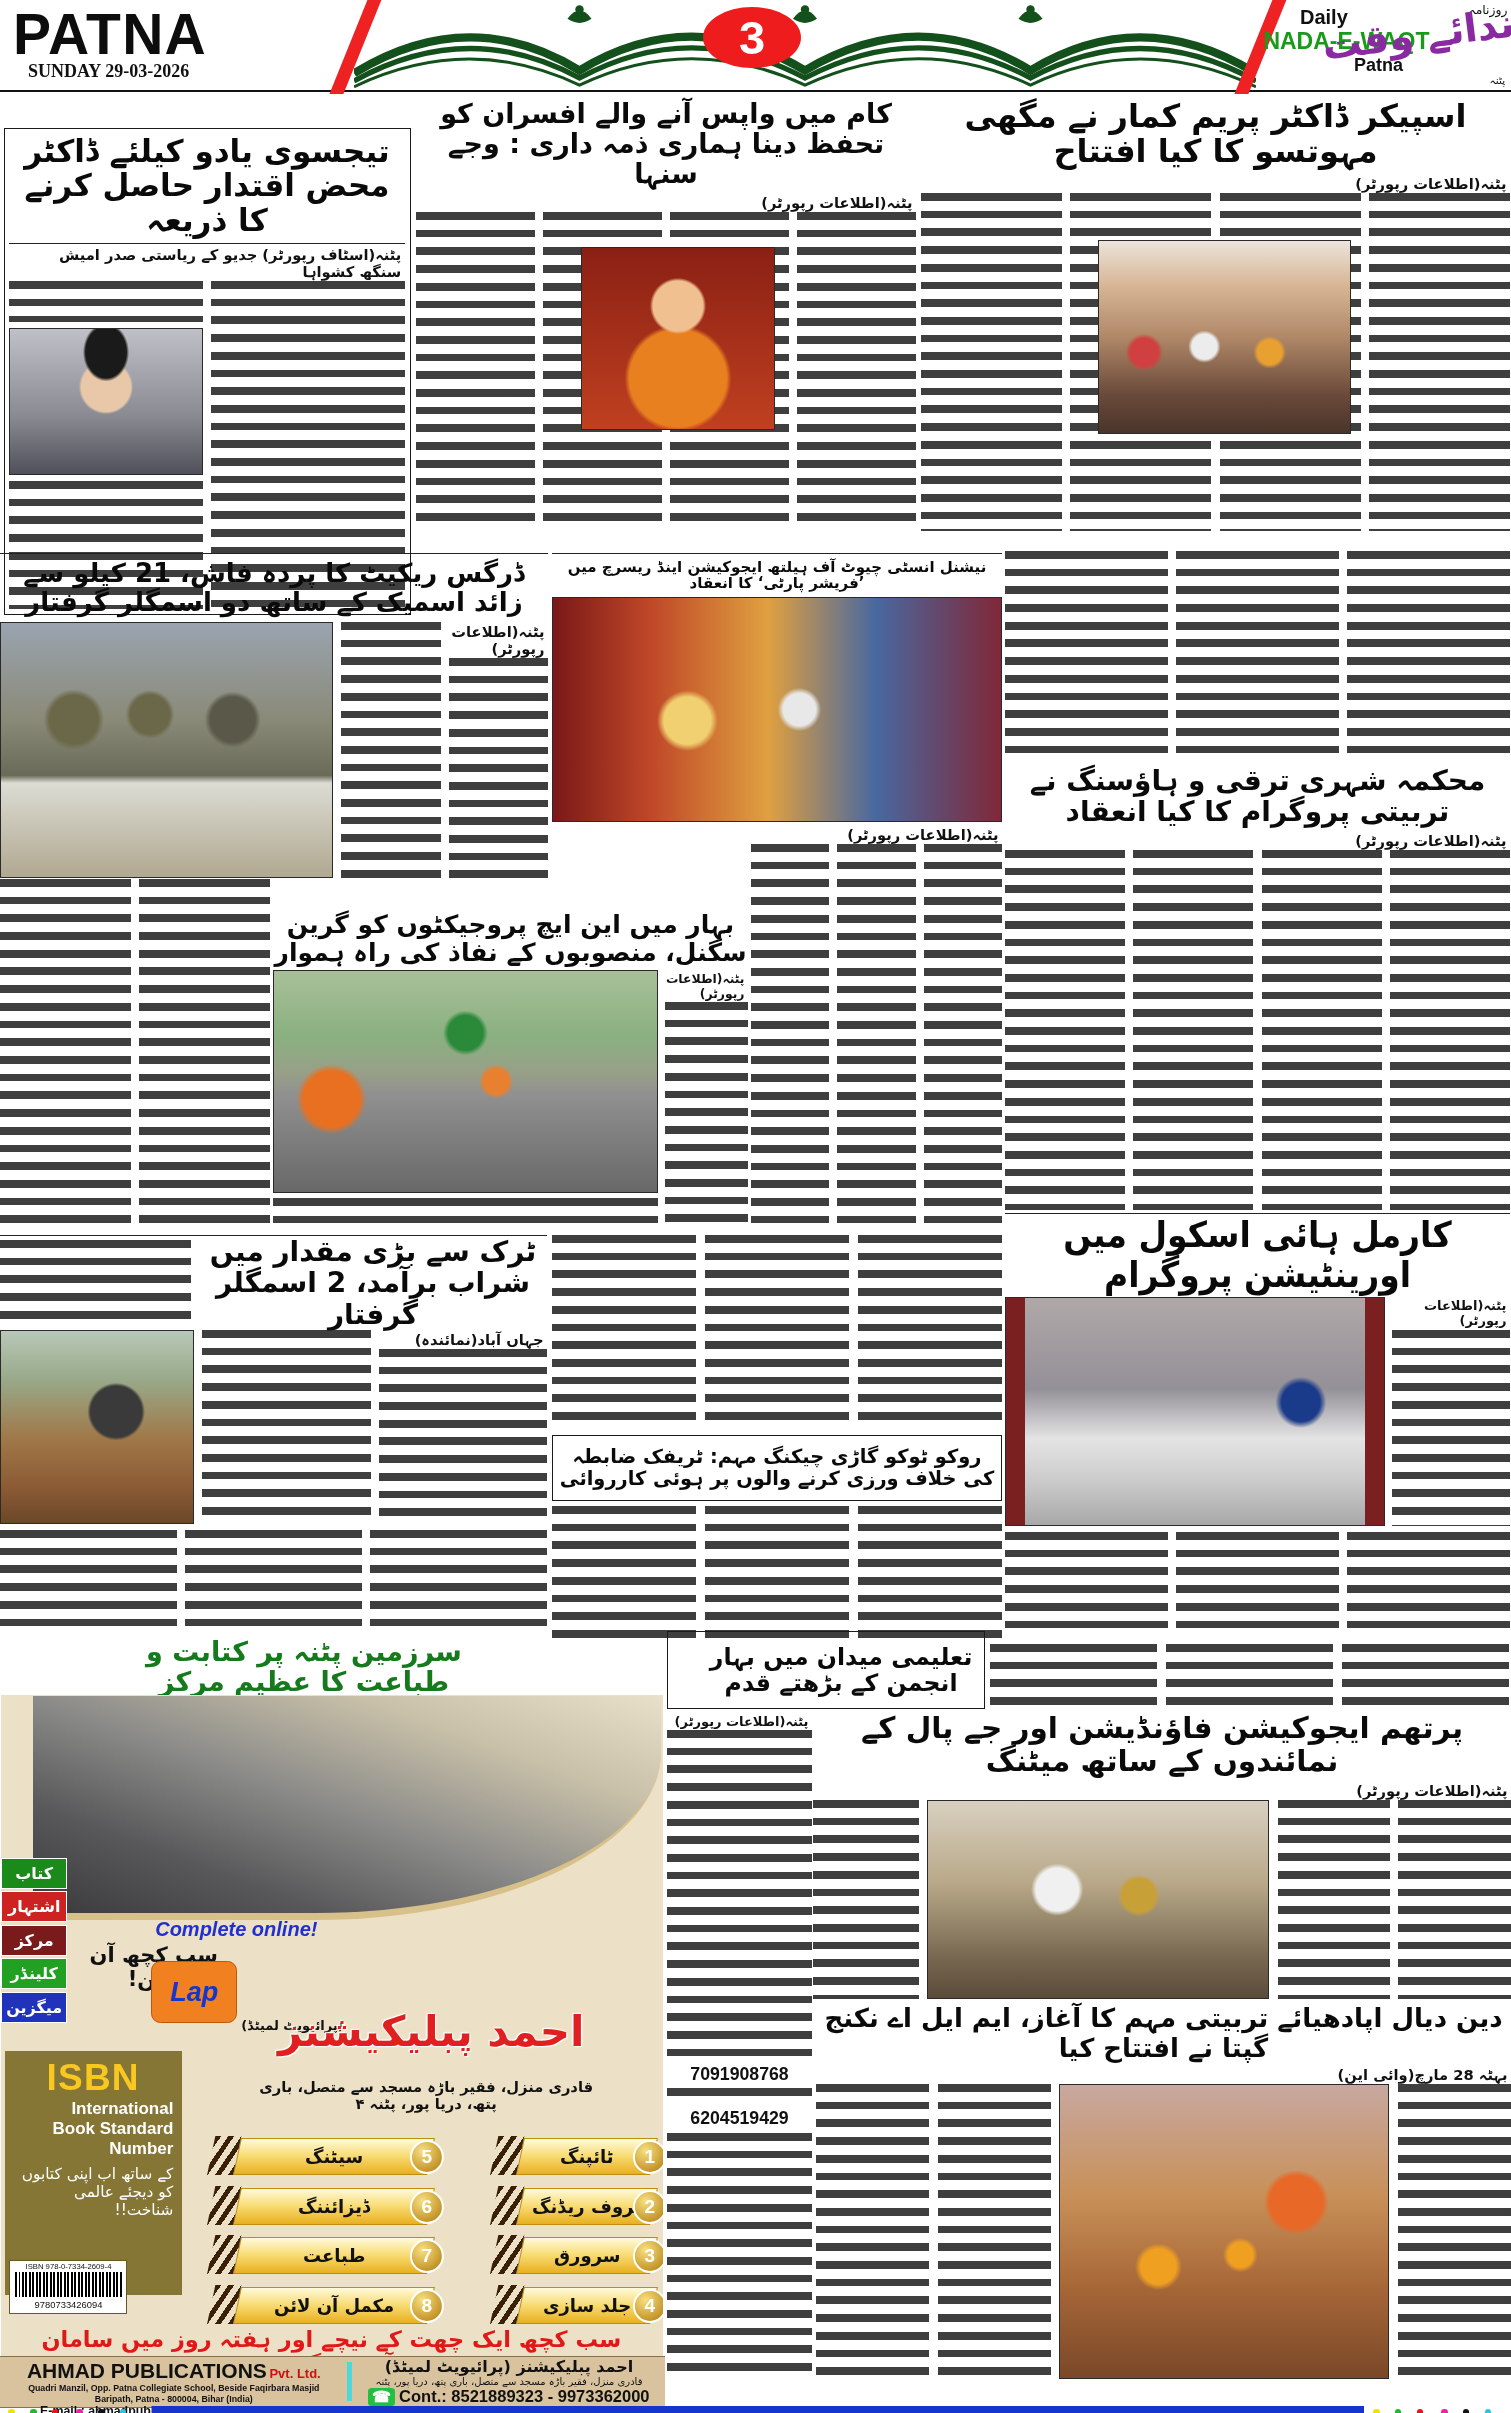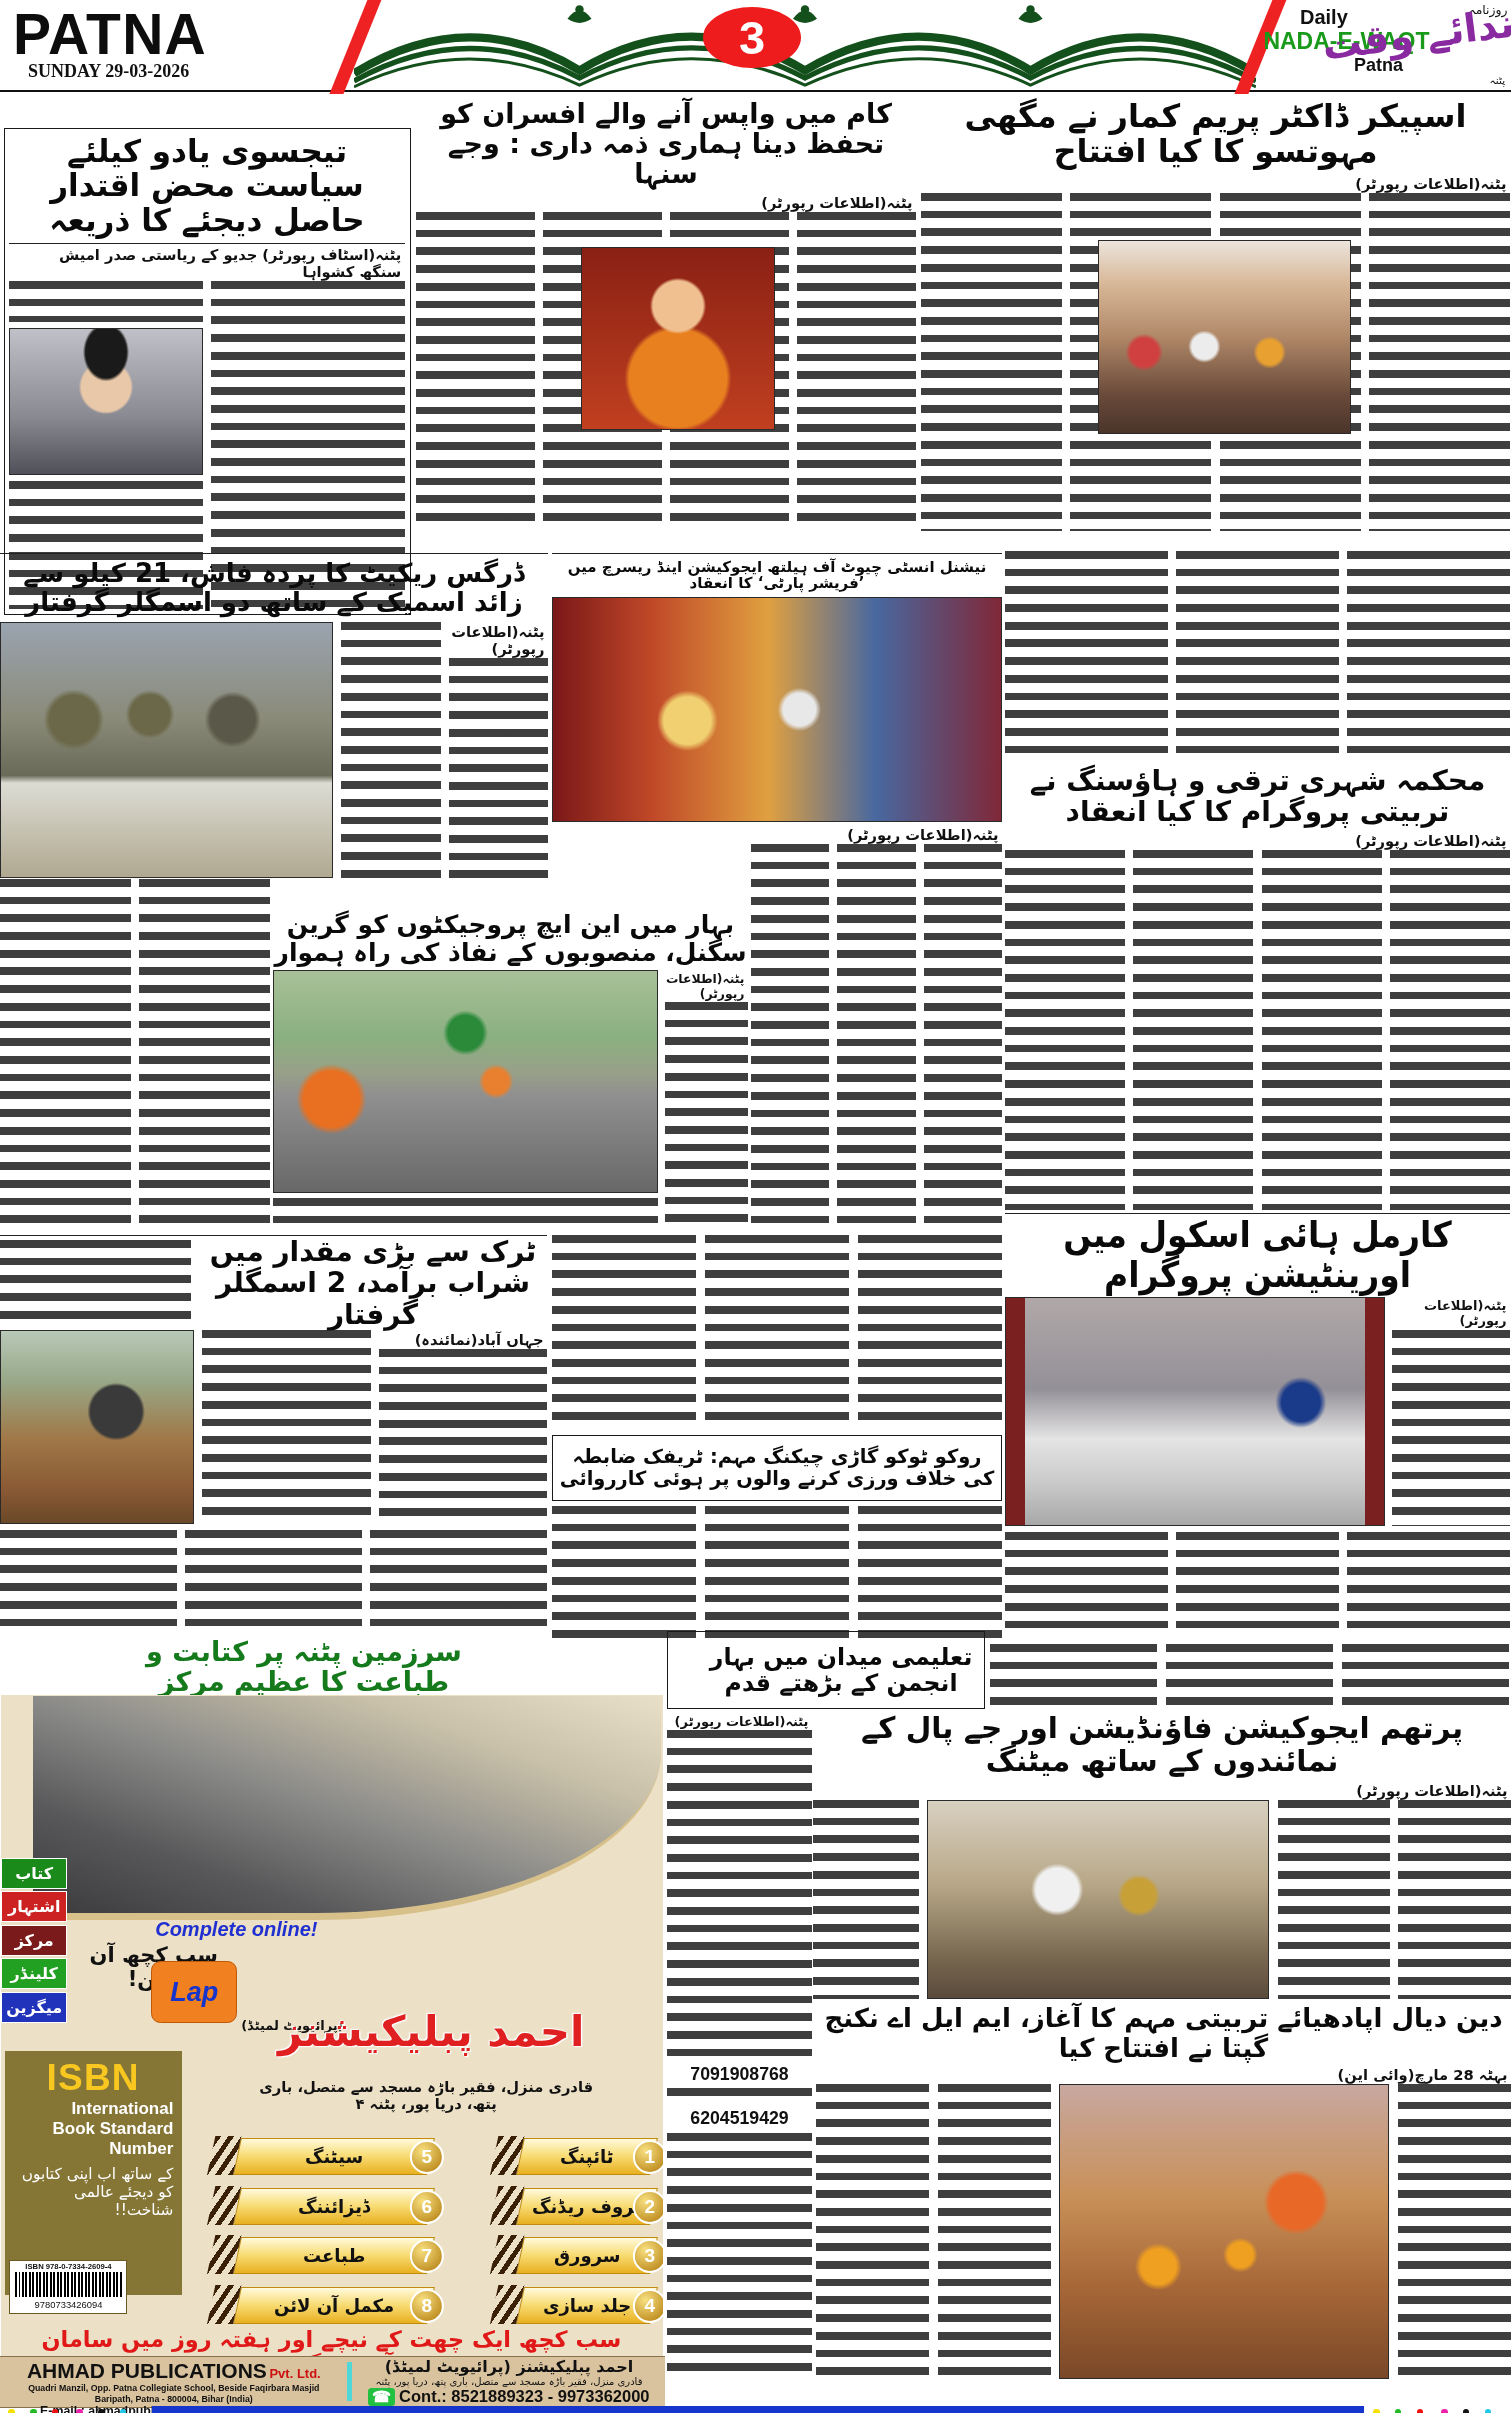--- a/index.html
+++ b/index.html
@@ -94,21 +94,21 @@
       <div class="m-daily">Daily</div>
       <div class="m-name">NADA-E-WAQT</div>
       <div class="m-city">Patna</div>
       <div class="m-roz">روزنامہ</div>
       <div class="m-ur">ندائے وقت</div>
       <div class="m-pt">پٹنہ</div>
     </div>
   </div>
 
   <section class="art" style="left:3.5px;top:128px;width:407px;height:487px;border:1.8px solid #1a1a1a;padding:4.7px;box-sizing:border-box;">
-    <h2 class="uh" style="font-size:31px;">تیجسوی یادو کیلئے سیاست محض اقتدار حاصل دیجئے کا ذریعہ</h2>
+    <h2 class="uh" style="font-size:31px;">تیجسوی یادو کیلئے ڈاکٹر محض اقتدار حاصل کرنے کا ذریعہ</h2>
     <div style="border-top:1.8px solid #222;margin:4.7px 0 1.2px;"></div>
     <div class="dl">پٹنہ(اسٹاف رپورٹر) جدیو کے ریاستی صدر امیش سنگھ کشواہا</div>
     <div class="body">
       <div class="cols" style="height:100%;">
         <div class="col tx"></div>
         <div class="col" style="display:flex;flex-direction:column;gap:5.9px;">
           <div class="tx" style="height:41px;"></div>
           <div class="ph" style="height:147px;background:
                radial-gradient(ellipse at 50% 16%, #1a1a1a 0 15%, transparent 17%),
                radial-gradient(circle at 50% 40%, #e8c8a8 0 19%, transparent 21%),
@@ -368,21 +368,21 @@
 
     <div class="isbn">
       <div style="text-align:center;font-size:37px;font-weight:bold;color:#f8c820;letter-spacing:1.2px;">ISBN</div>
       <div style="font-size:17px;font-weight:bold;">International</div>
       <div style="font-size:17px;font-weight:bold;">Book Standard</div>
       <div style="font-size:17px;font-weight:bold;">Number</div>
       <div style="font-family:'DejaVu Sans',sans-serif;direction:rtl;font-size:15.3px;margin-top:5.9px;">کے ساتھ اب اپنی کتابوں</div>
       <div style="font-family:'DejaVu Sans',sans-serif;direction:rtl;font-size:15.3px;">کو دیجئے عالمی شناخت!!</div>
     </div>
     <div class="bcard">
-      <div style="font-size:7.7px;font-weight:bold;">ISBN 978-0-7334-2609-4</div>
+      <div style="font-size:7.7px;font-weight:normal;">ISBN 978-0-7334-2609-4</div>
       <div class="bc"></div>
       <div style="font-size:9.4px;">9780733426094</div>
     </div>
 
     <div style="position:absolute;left:240px;top:323px;font-family:'DejaVu Sans',sans-serif;direction:rtl;font-size:13px;font-weight:bold;">(پرائیویٹ لمیٹڈ)</div>
     <div style="position:absolute;left:259px;top:316px;width:342px;font-family:'DejaVu Sans',sans-serif;direction:rtl;text-align:center;
          font-size:42px;font-weight:bold;color:#e02020;text-shadow:1.2px 1.2px 0 #fff,-1.2px -1.2px 0 #fff,0 0 3.5px #fff;line-height:1;">احمد پبلیکیشنز</div>
     <div style="position:absolute;left:245px;top:383px;width:360px;font-family:'DejaVu Sans',sans-serif;direction:rtl;text-align:center;font-size:14.7px;font-weight:bold;">قادری منزل، فقیر باڑہ مسجد سے متصل، باری پتھ، دریا پور، پٹنہ ۴</div>
 
     <div class="ribbon" style="left:519px;top:443px;width:134px;">

